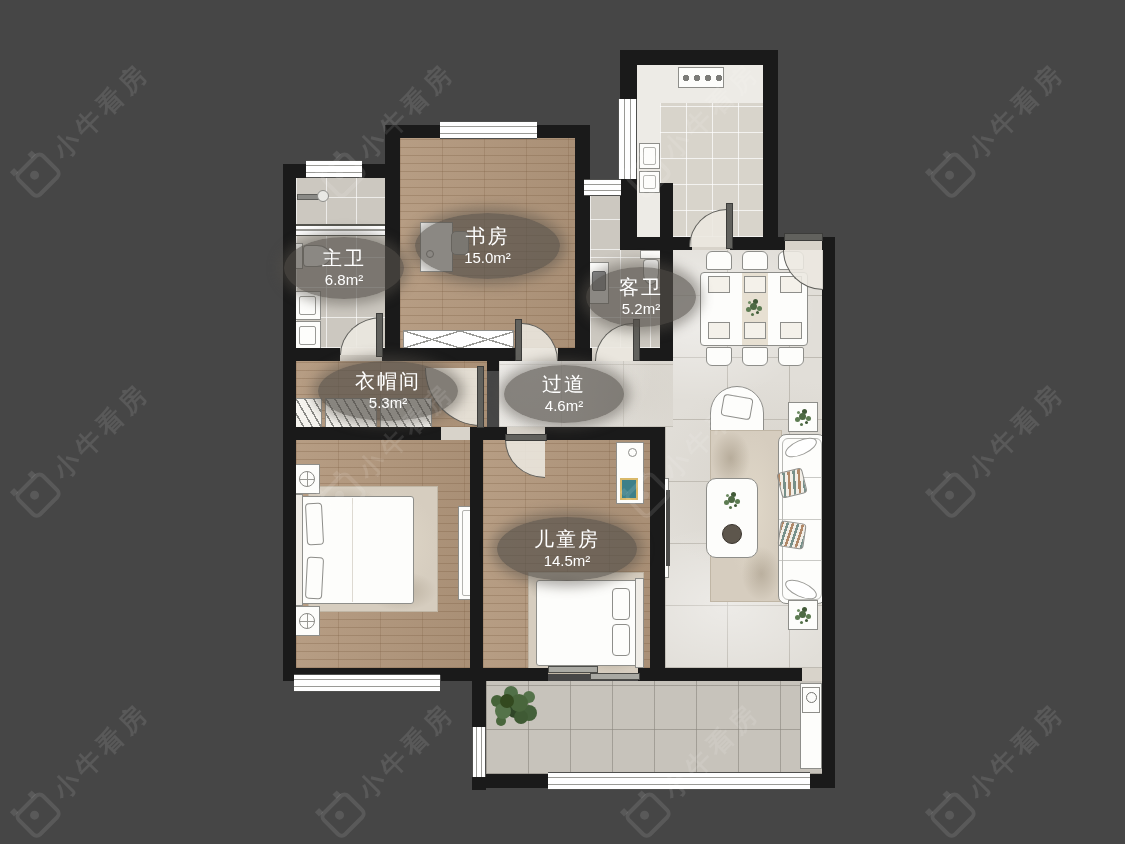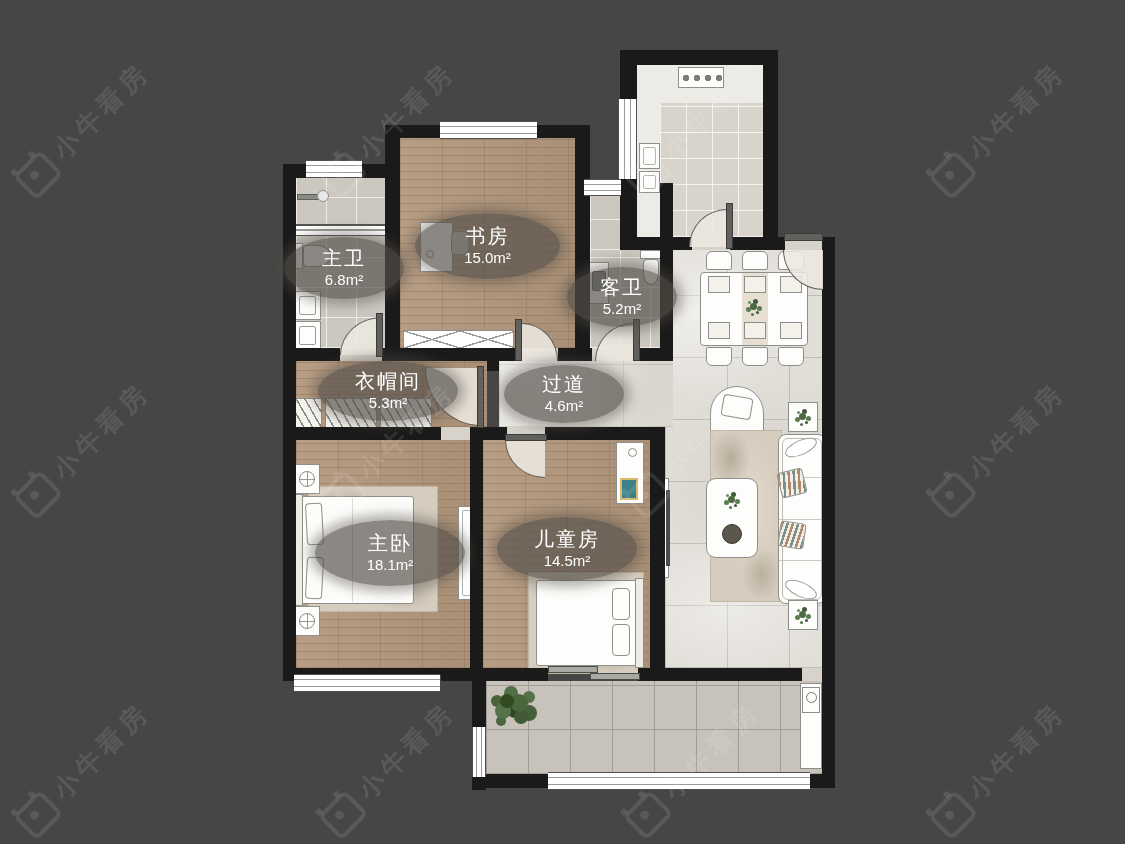--- a/index.html
+++ b/index.html
@@ -284,36 +284,32 @@
 
   <div class="layer">
     <div class="room-label" style="left:284px;top:237px;width:120px;height:62px">
       <span class="rname">主卫</span>
       <span class="rarea">6.8m²</span>
     </div>
     <div class="room-label" style="left:415px;top:213px;width:145px;height:66px">
       <span class="rname">书房</span>
       <span class="rarea">15.0m²</span>
     </div>
-    <div class="room-label" style="left:567px;top:267px;width:110px;height:60px">
+    <div class="room-label" style="left:586px;top:267px;width:110px;height:60px">
       <span class="rname">客卫</span>
       <span class="rarea">5.2m²</span>
     </div>
     <div class="room-label" style="left:318px;top:361px;width:140px;height:60px">
       <span class="rname">衣帽间</span>
       <span class="rarea">5.3m²</span>
     </div>
     <div class="room-label" style="left:504px;top:365px;width:120px;height:58px">
       <span class="rname">过道</span>
       <span class="rarea">4.6m²</span>
     </div>
-    <div class="room-label" style="left:315px;top:520px;width:150px;height:66px">
-      <span class="rname">主卧</span>
-      <span class="rarea">18.1m²</span>
-    </div>
     <div class="room-label" style="left:497px;top:517px;width:140px;height:64px">
       <span class="rname">儿童房</span>
       <span class="rarea">14.5m²</span>
     </div>
   </div>
 
   <div class="layer">
     <div class="wm" style="left:-5px;top:100px">
         <span class="wm-logo"></span>
         <span class="wm-text">小牛看房</span>

